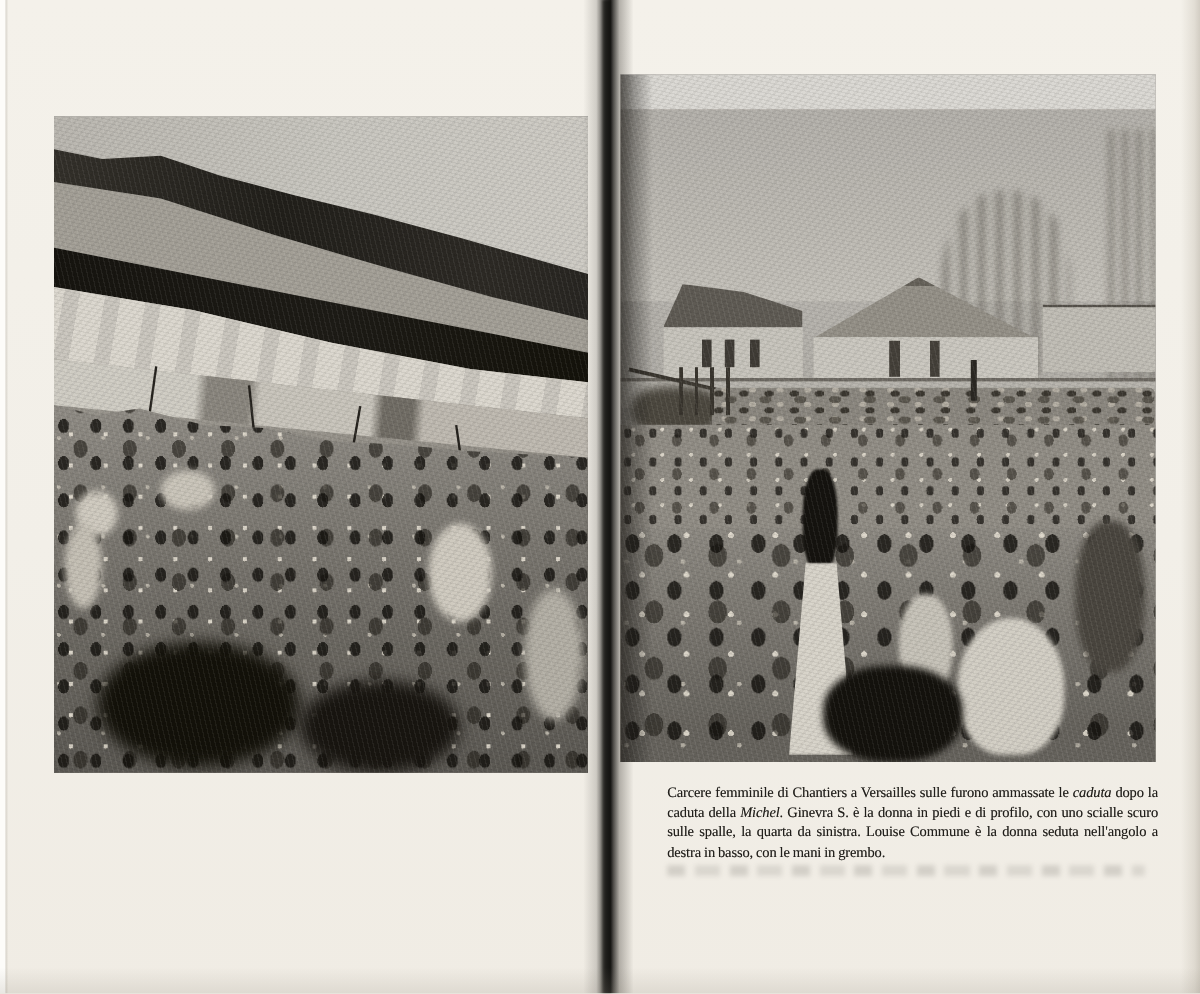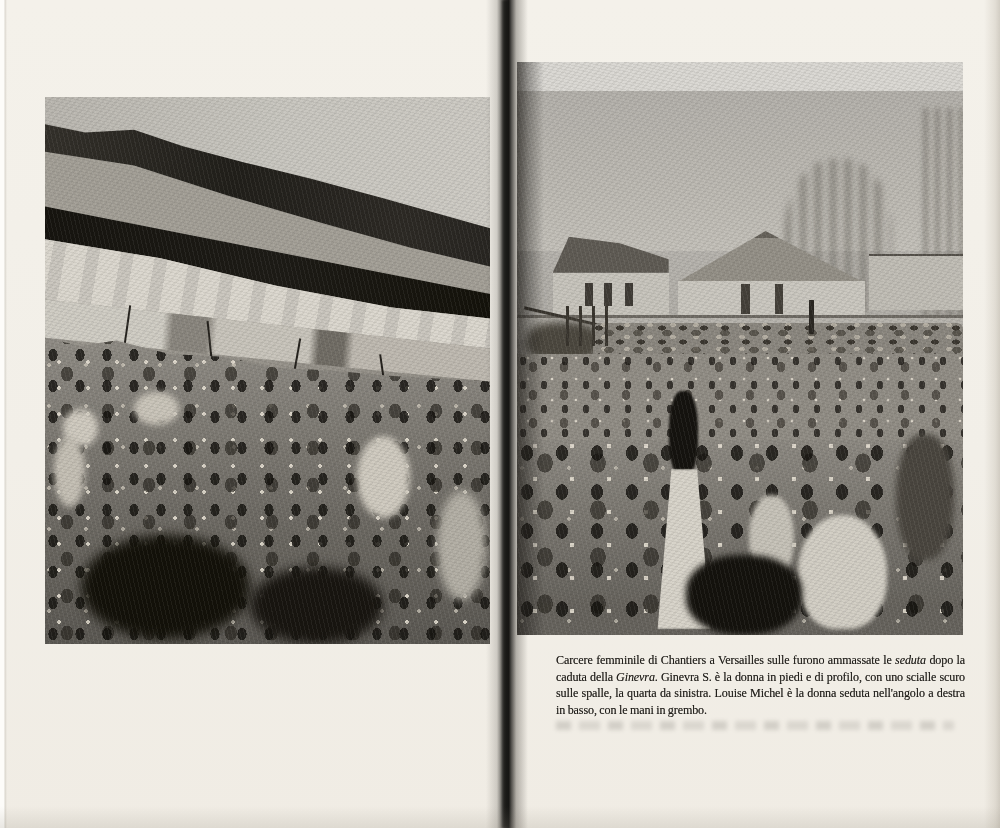--- a/index.html
+++ b/index.html
@@ -194,21 +194,21 @@
     <div class="rp-crowd-near"></div>
     <div class="rp-bodice"></div>
     <div class="rp-skirt"></div>
     <div class="rp-apron-mid"></div>
     <div class="rp-apron-right"></div>
     <div class="rp-darkmass"></div>
     <div class="rp-darkfig-right"></div>
     <div class="rp-gutter-shade"></div>
   </div>
 
-  <p class="caption"><span>Carcere femminile di Chantiers a Versailles sulle furono ammassate le </span><i>seduta</i><span> dopo la caduta della </span><i>Ginevra</i><span>. Ginevra S. è la donna in piedi e di profilo, con uno scialle scuro sulle spalle, la quarta da sinistra. Louise Michel è la donna seduta nell'angolo a destra in basso, con le mani in grembo.</span></p>
+  <p class="caption"><span>Carcere femminile di Chantiers a Versailles sulle furono ammassate le </span><i>caduta</i><span> dopo la caduta della </span><i>Michel</i><span>. Ginevra S. è la donna in piedi e di profilo, con uno scialle scuro sulle spalle, la quarta da sinistra. Louise Commune è la donna seduta nell'angolo a destra in basso, con le mani in grembo.</span></p>
 
   <div class="show-through"></div>
 
   <div class="gutter"></div>
   <div class="gutter-core"></div>
   <div class="scan-edge-left"></div>
   <div class="scan-edge-right"></div>
   <div class="bottom-shade"></div>
 
 </div>

